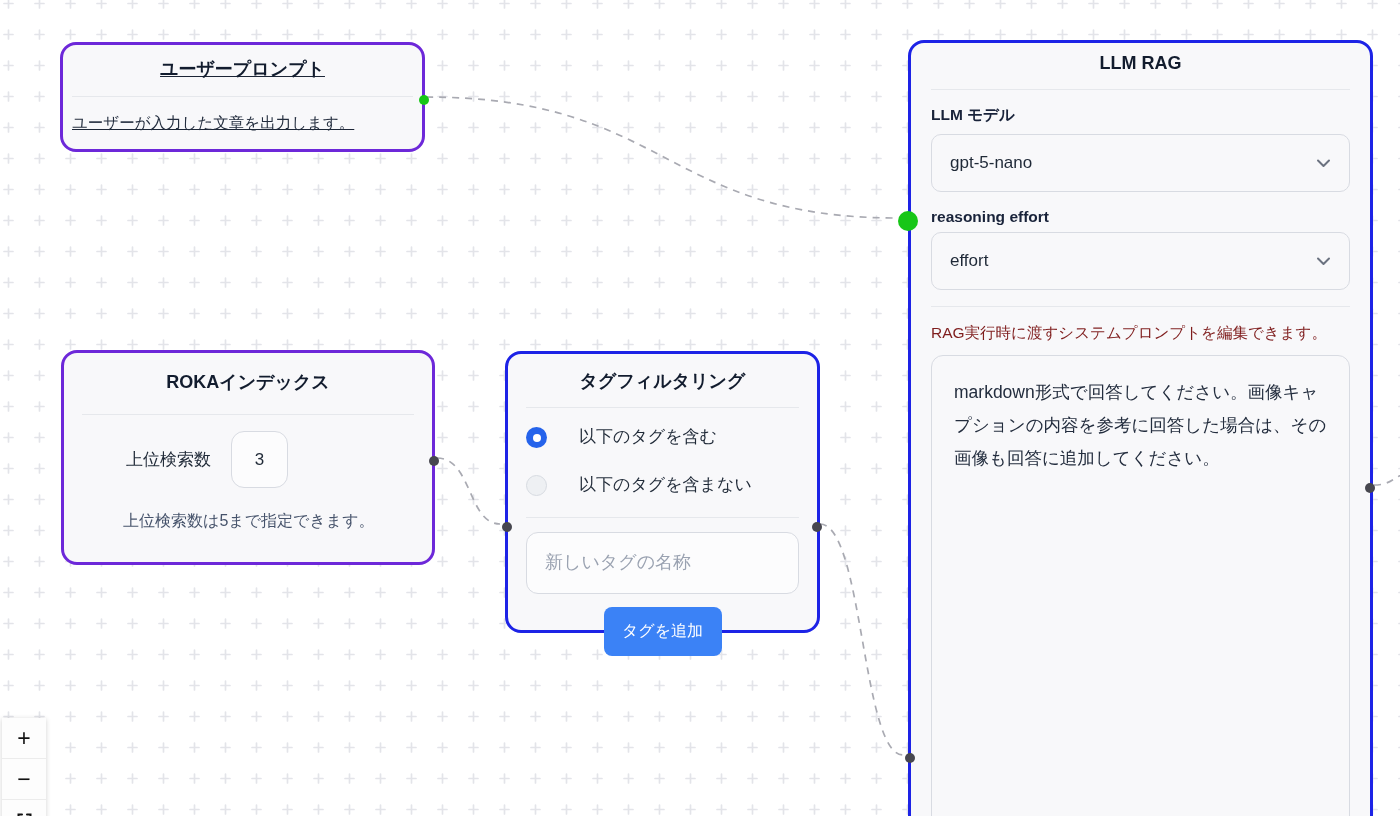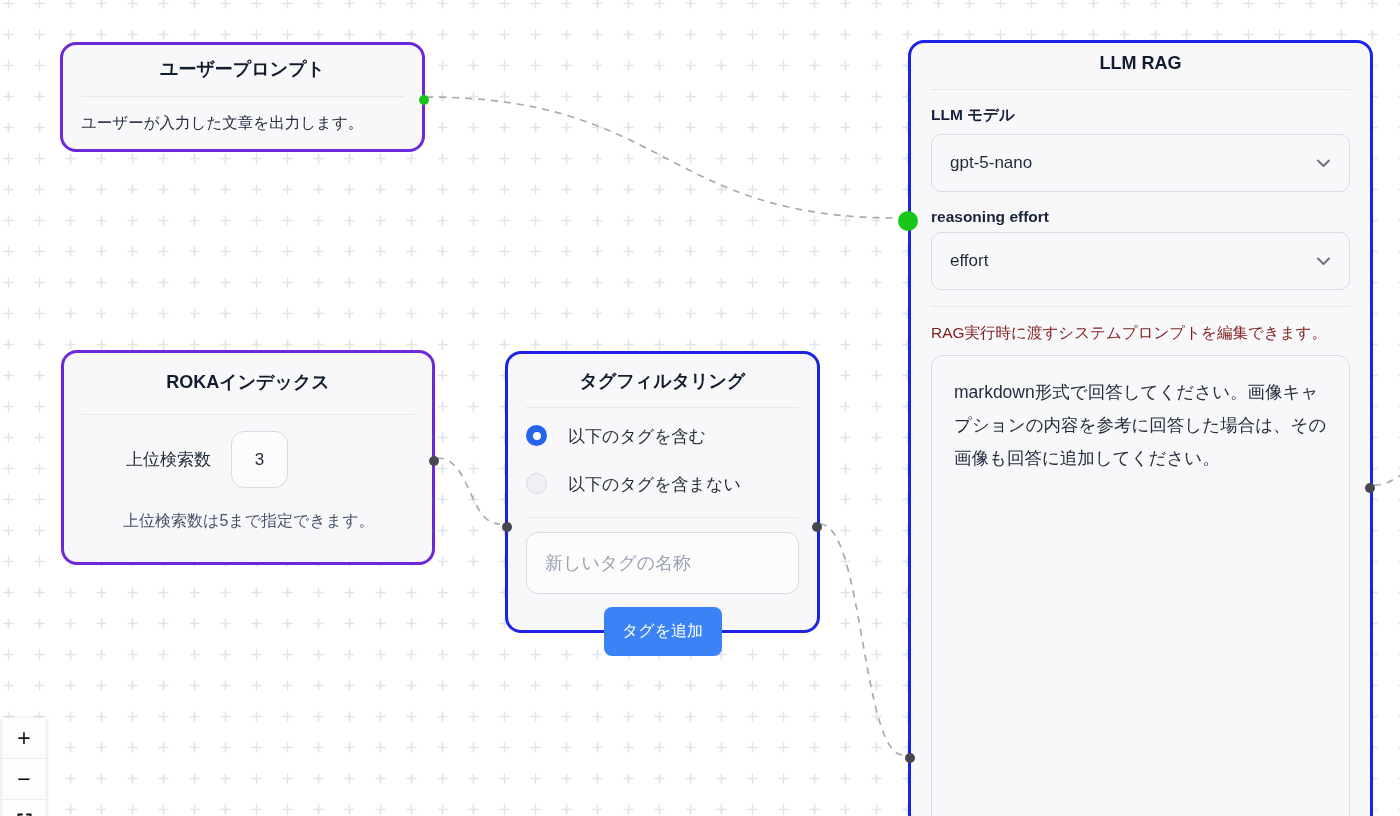--- a/index.html
+++ b/index.html
@@ -13,50 +13,50 @@
   .node.purple{border:3px solid #6d28d9;}
   .node.blue{border:3px solid #1d23e6;}
   .node-title{font-weight:bold;font-size:18px;line-height:28px;text-align:center;color:#121c2e;}
   .divider{height:1px;background:#e6e8ec;}
 
   .handle{position:absolute;border-radius:50%;background:#47474f;width:10px;height:10px;z-index:3;}
   .handle.green{background:#17c617;}
   .handle.big{width:20px;height:20px;}
 
   
-  #node-user-prompt{left:60px;top:42px;width:365px;height:110px;padding:0 18px;}
+  #node-user-prompt{left:60px;top:42px;width:365px;height:110px;padding:0 9px;text-decoration:underline;}
   #node-user-prompt .node-title{padding-top:10px;}
   #node-user-prompt .divider{margin-top:13px;}
   #node-user-prompt .node-desc{margin-top:14px;font-size:15.5px;line-height:24px;color:#232d3e;}
 
   
   #node-roka{left:61px;top:350px;width:374px;height:215px;padding:0 18px;}
   #node-roka .node-title{padding-top:15px;}
   #node-roka .divider{margin-top:18px;}
   .roka-row{margin-top:16px;display:flex;align-items:center;padding-left:44px;}
   .roka-row label{font-size:17px;color:#1f2937;}
   .count-input{width:57px;height:57px;margin-left:20px;border:1.5px solid #d8dbe2;border-radius:13px;background:#fcfcfd;
     text-align:center;font-size:17px;color:#1f2937;box-sizing:border-box;font-family:inherit;}
   .roka-note{margin-top:23px;padding-left:41px;font-size:16px;color:#46536b;}
 
   
   #node-tag{left:505px;top:351px;width:315px;height:282px;padding:0 18px;}
   #node-tag .node-title{padding-top:13px;}
   #node-tag .divider{margin-top:12px;}
-  .radio-row{display:flex;align-items:flex-start;gap:21px;}
+  .radio-row{display:flex;align-items:flex-end;gap:32px;}
   .radio-row.first{margin-top:17px;}
   .radio-row.second{margin-top:25px;}
   .radio{width:21px;height:21px;border-radius:50%;box-sizing:border-box;flex:0 0 auto;position:relative;}
   .radio.checked{background:#2563eb;}
   .radio.checked span{position:absolute;left:50%;top:50%;width:8px;height:8px;margin:-4px 0 0 -4px;border-radius:50%;background:#ffffff;}
   .radio.unchecked{background:#eef0f3;border:1.5px solid #d7dbe1;}
   .radio-label{font-size:17px;color:#1f2937;}
   #node-tag .divider.second{margin-top:21px;}
   .tag-input{margin-top:14px;width:100%;height:62px;box-sizing:border-box;border:1.5px solid #d8dbe2;border-radius:12px;
-    background:#fcfcfd;padding:0 18px;font-size:18px;color:#1f2937;font-family:Liberation Sans, sans-serif;}
+    background:#fcfcfd;padding:0 18px;font-size:18px;color:#1f2937;font-family:Liberation Mono, monospace;}
   .tag-input::placeholder{color:#9aa2b1;}
   .add-tag-btn{display:block;margin:13px auto 0;width:118px;height:49px;border:none;border-radius:8px;background:#3b82f6;
     color:#ffffff;font-size:16px;font-family:inherit;cursor:pointer;}
 
   
   #node-llm{left:908px;top:40px;width:465px;height:900px;padding:0 20px;}
   #node-llm .node-title{padding-top:6px;}
   #node-llm .divider.top{margin-top:12px;}
   .field-label{margin-top:14px;font-size:15.5px;font-weight:600;line-height:22px;color:#19233a;}
   .select{margin-top:8px;height:56px;border:1.5px solid #d8dbe2;border-radius:10px;background:#f8f8fa;

